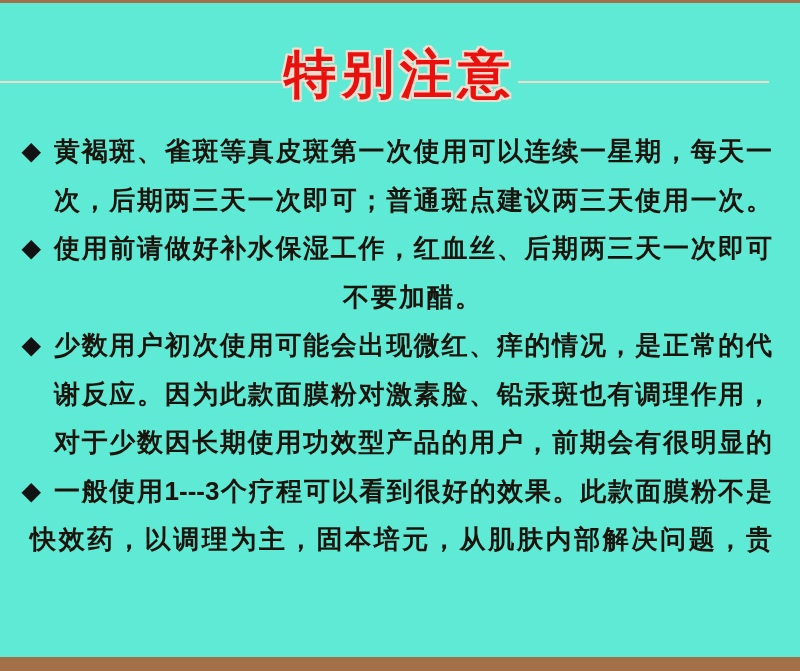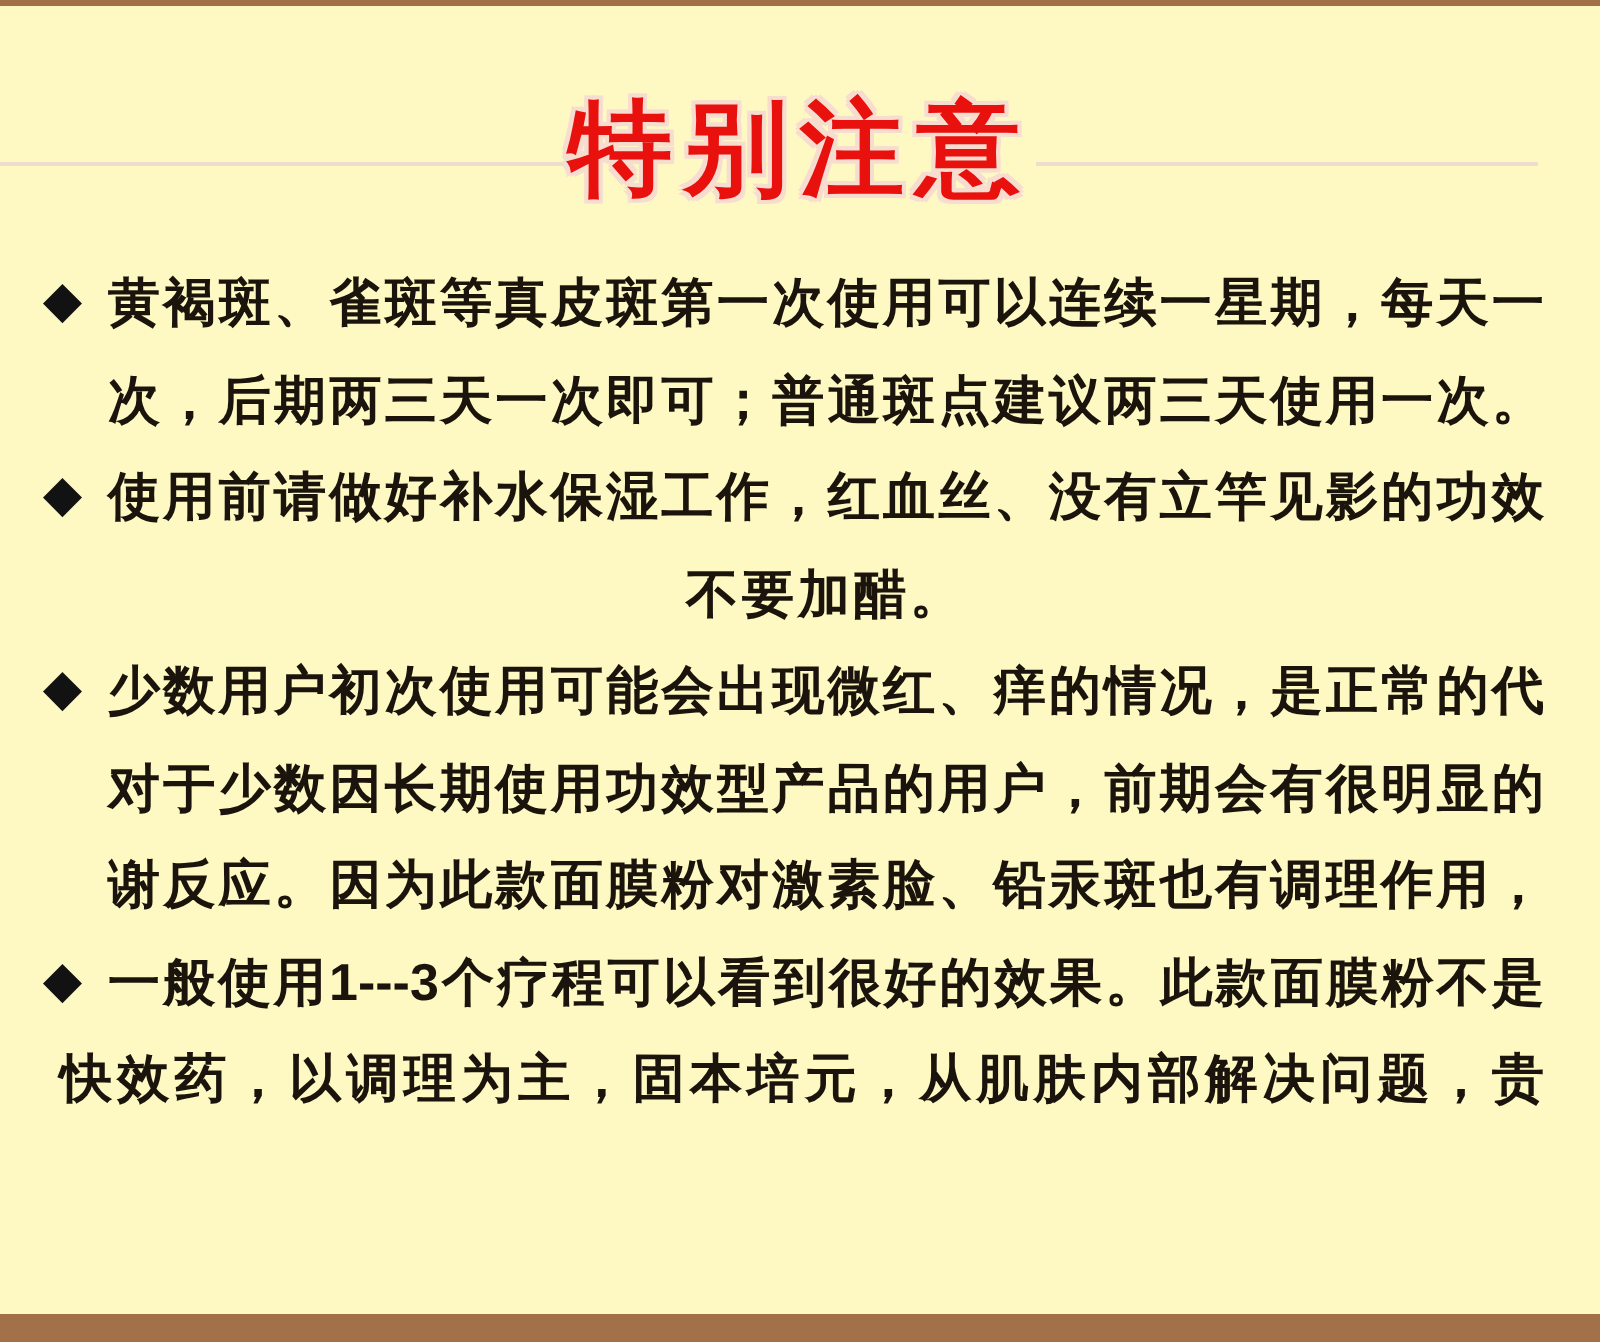--- a/index.html
+++ b/index.html
@@ -7,21 +7,21 @@
     padding: 0;
     width: 800px;
     height: 671px;
     overflow: hidden;
     font-family: "Liberation Sans", sans-serif;
   }
   .canvas {
     position: relative;
     width: 800px;
     height: 671px;
-    background: #fef9c3;
+    background: #5eead4;
     overflow: hidden;
   }
   .top-border {
     position: absolute;
     top: 0; left: 0;
     width: 100%; height: 3px;
     background: #a2714a;
   }
   .bottom-band {
     position: absolute;
@@ -112,32 +112,32 @@
       <div class="nline fline">
         <span class="diamond">◆</span>
         <span class="ltext just">黄褐斑、雀斑等真皮斑第一次使用可以连续一星期，每天一</span>
       </div>
       <div class="nline cont just">次，后期两三天一次即可；普通斑点建议两三天使用一次。</div>
     </div>
 
     <div class="note">
       <div class="nline fline">
         <span class="diamond">◆</span>
-        <span class="ltext just">使用前请做好补水保湿工作，红血丝、没有立竿见影的功效</span>
+        <span class="ltext just">使用前请做好补水保湿工作，红血丝、后期两三天一次即可</span>
       </div>
       <div class="nline cont short">不要加醋。</div>
     </div>
 
     <div class="note">
       <div class="nline fline">
         <span class="diamond">◆</span>
         <span class="ltext just">少数用户初次使用可能会出现微红、痒的情况，是正常的代</span>
       </div>
+      <div class="nline cont just">谢反应。因为此款面膜粉对激素脸、铅汞斑也有调理作用，</div>
       <div class="nline cont just">对于少数因长期使用功效型产品的用户，前期会有很明显的</div>
-      <div class="nline cont just">谢反应。因为此款面膜粉对激素脸、铅汞斑也有调理作用，</div>
     </div>
 
     <div class="note">
       <div class="nline fline">
         <span class="diamond">◆</span>
         <span class="ltext just">一般使用1---3个疗程可以看到很好的效果。此款面膜粉不是</span>
       </div>
       <div class="nline cont less-indent just">快效药，以调理为主，固本培元，从肌肤内部解决问题，贵</div>
     </div>
 

